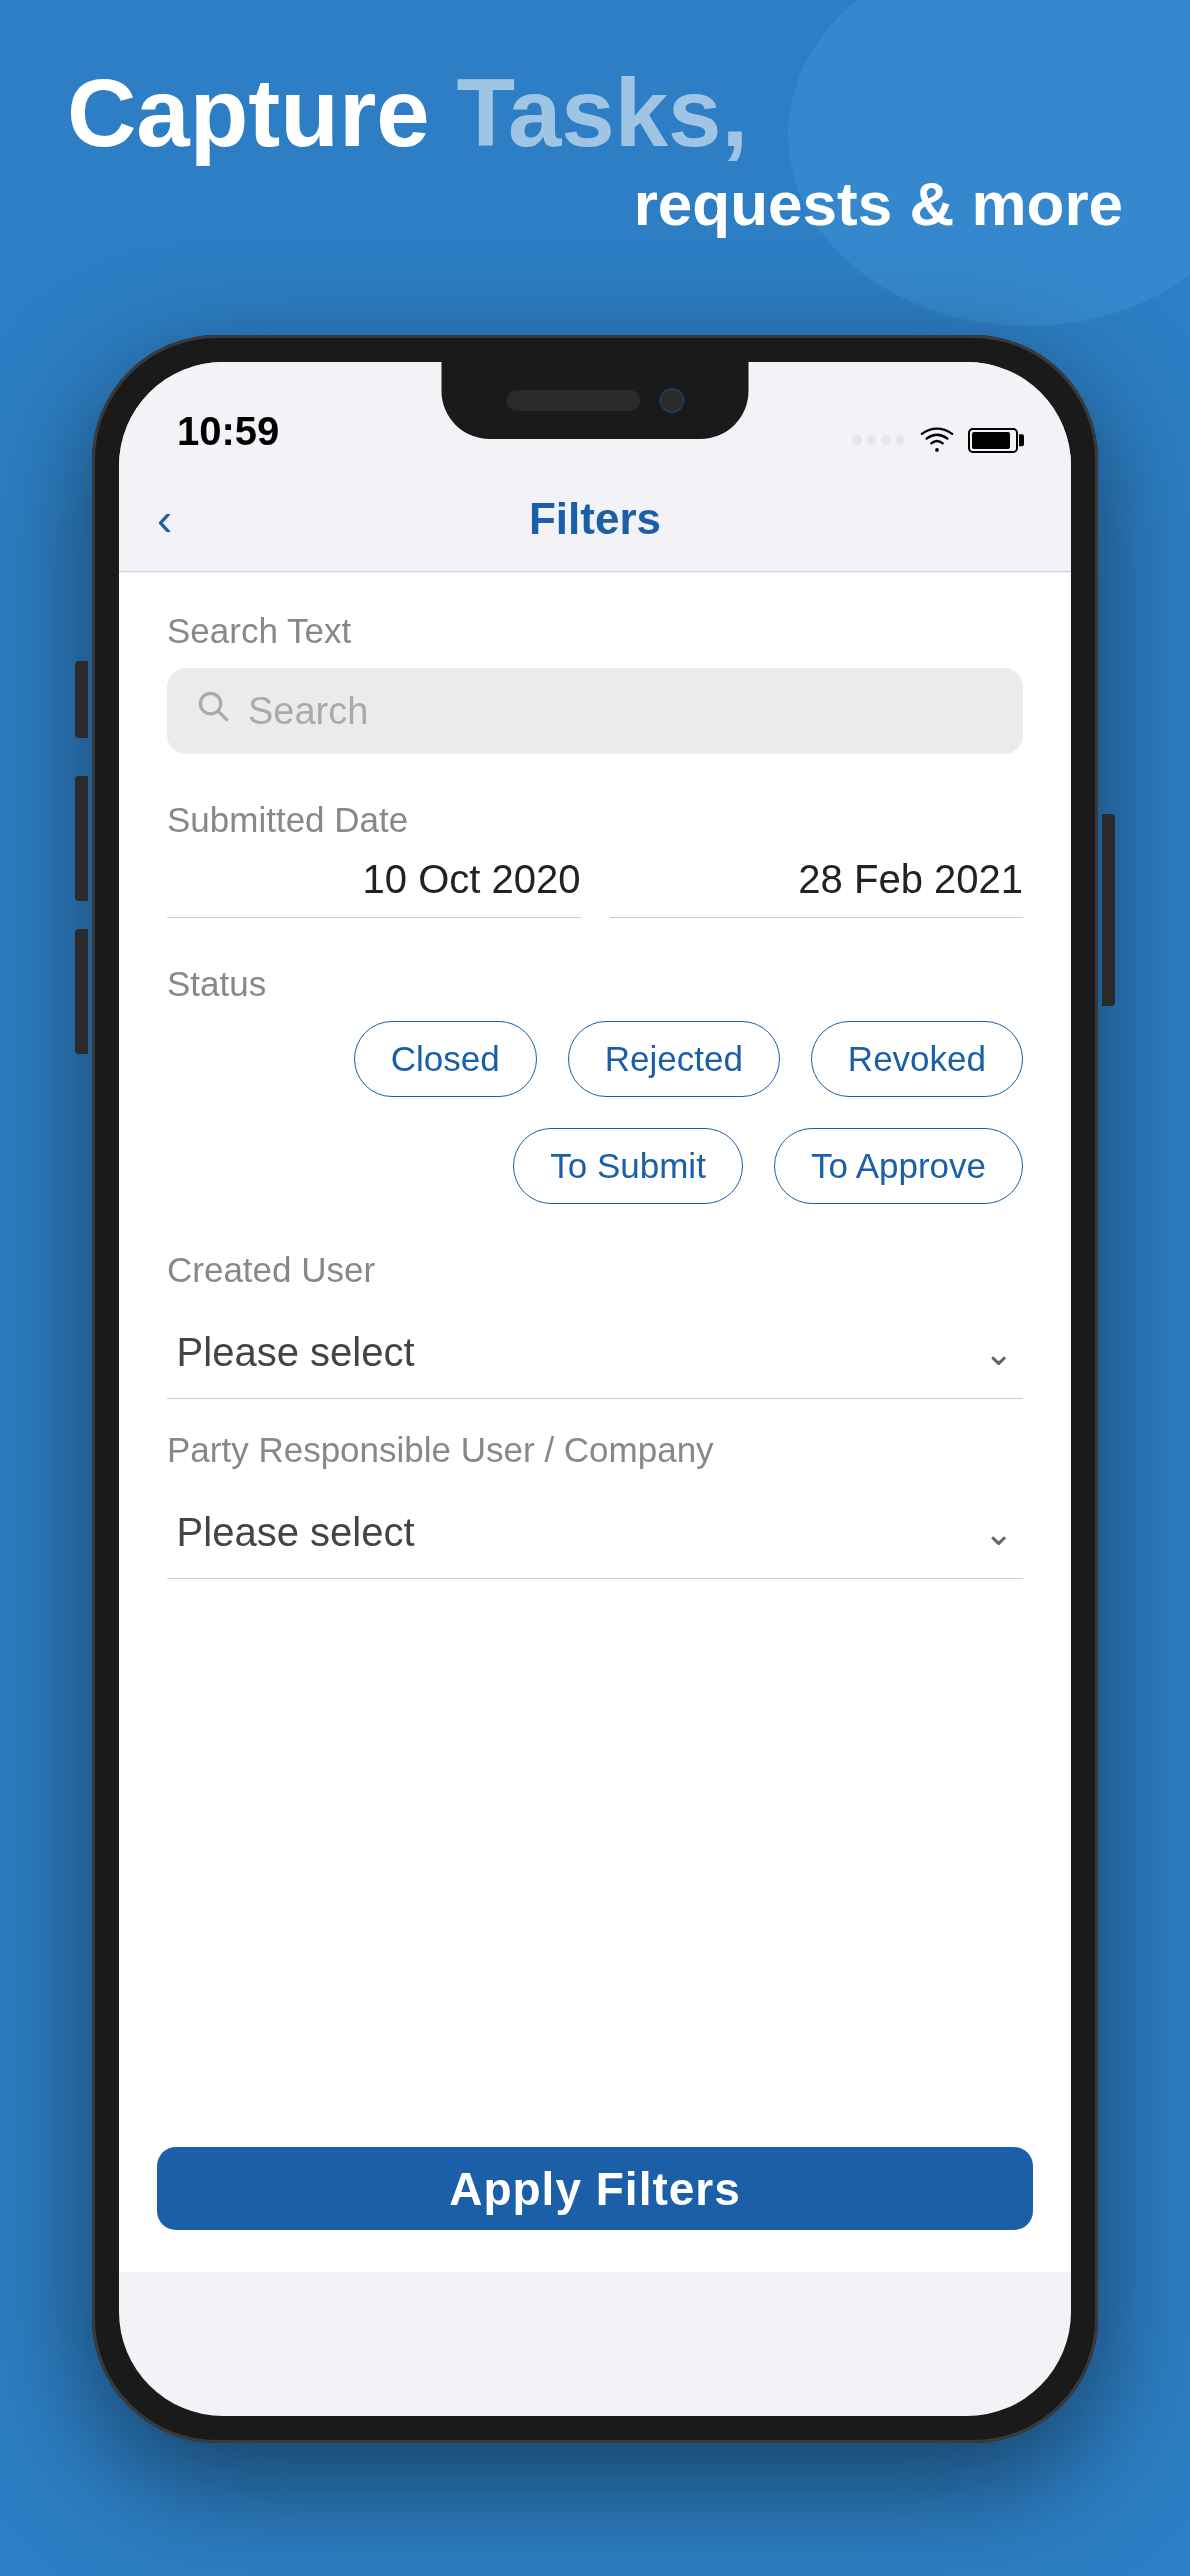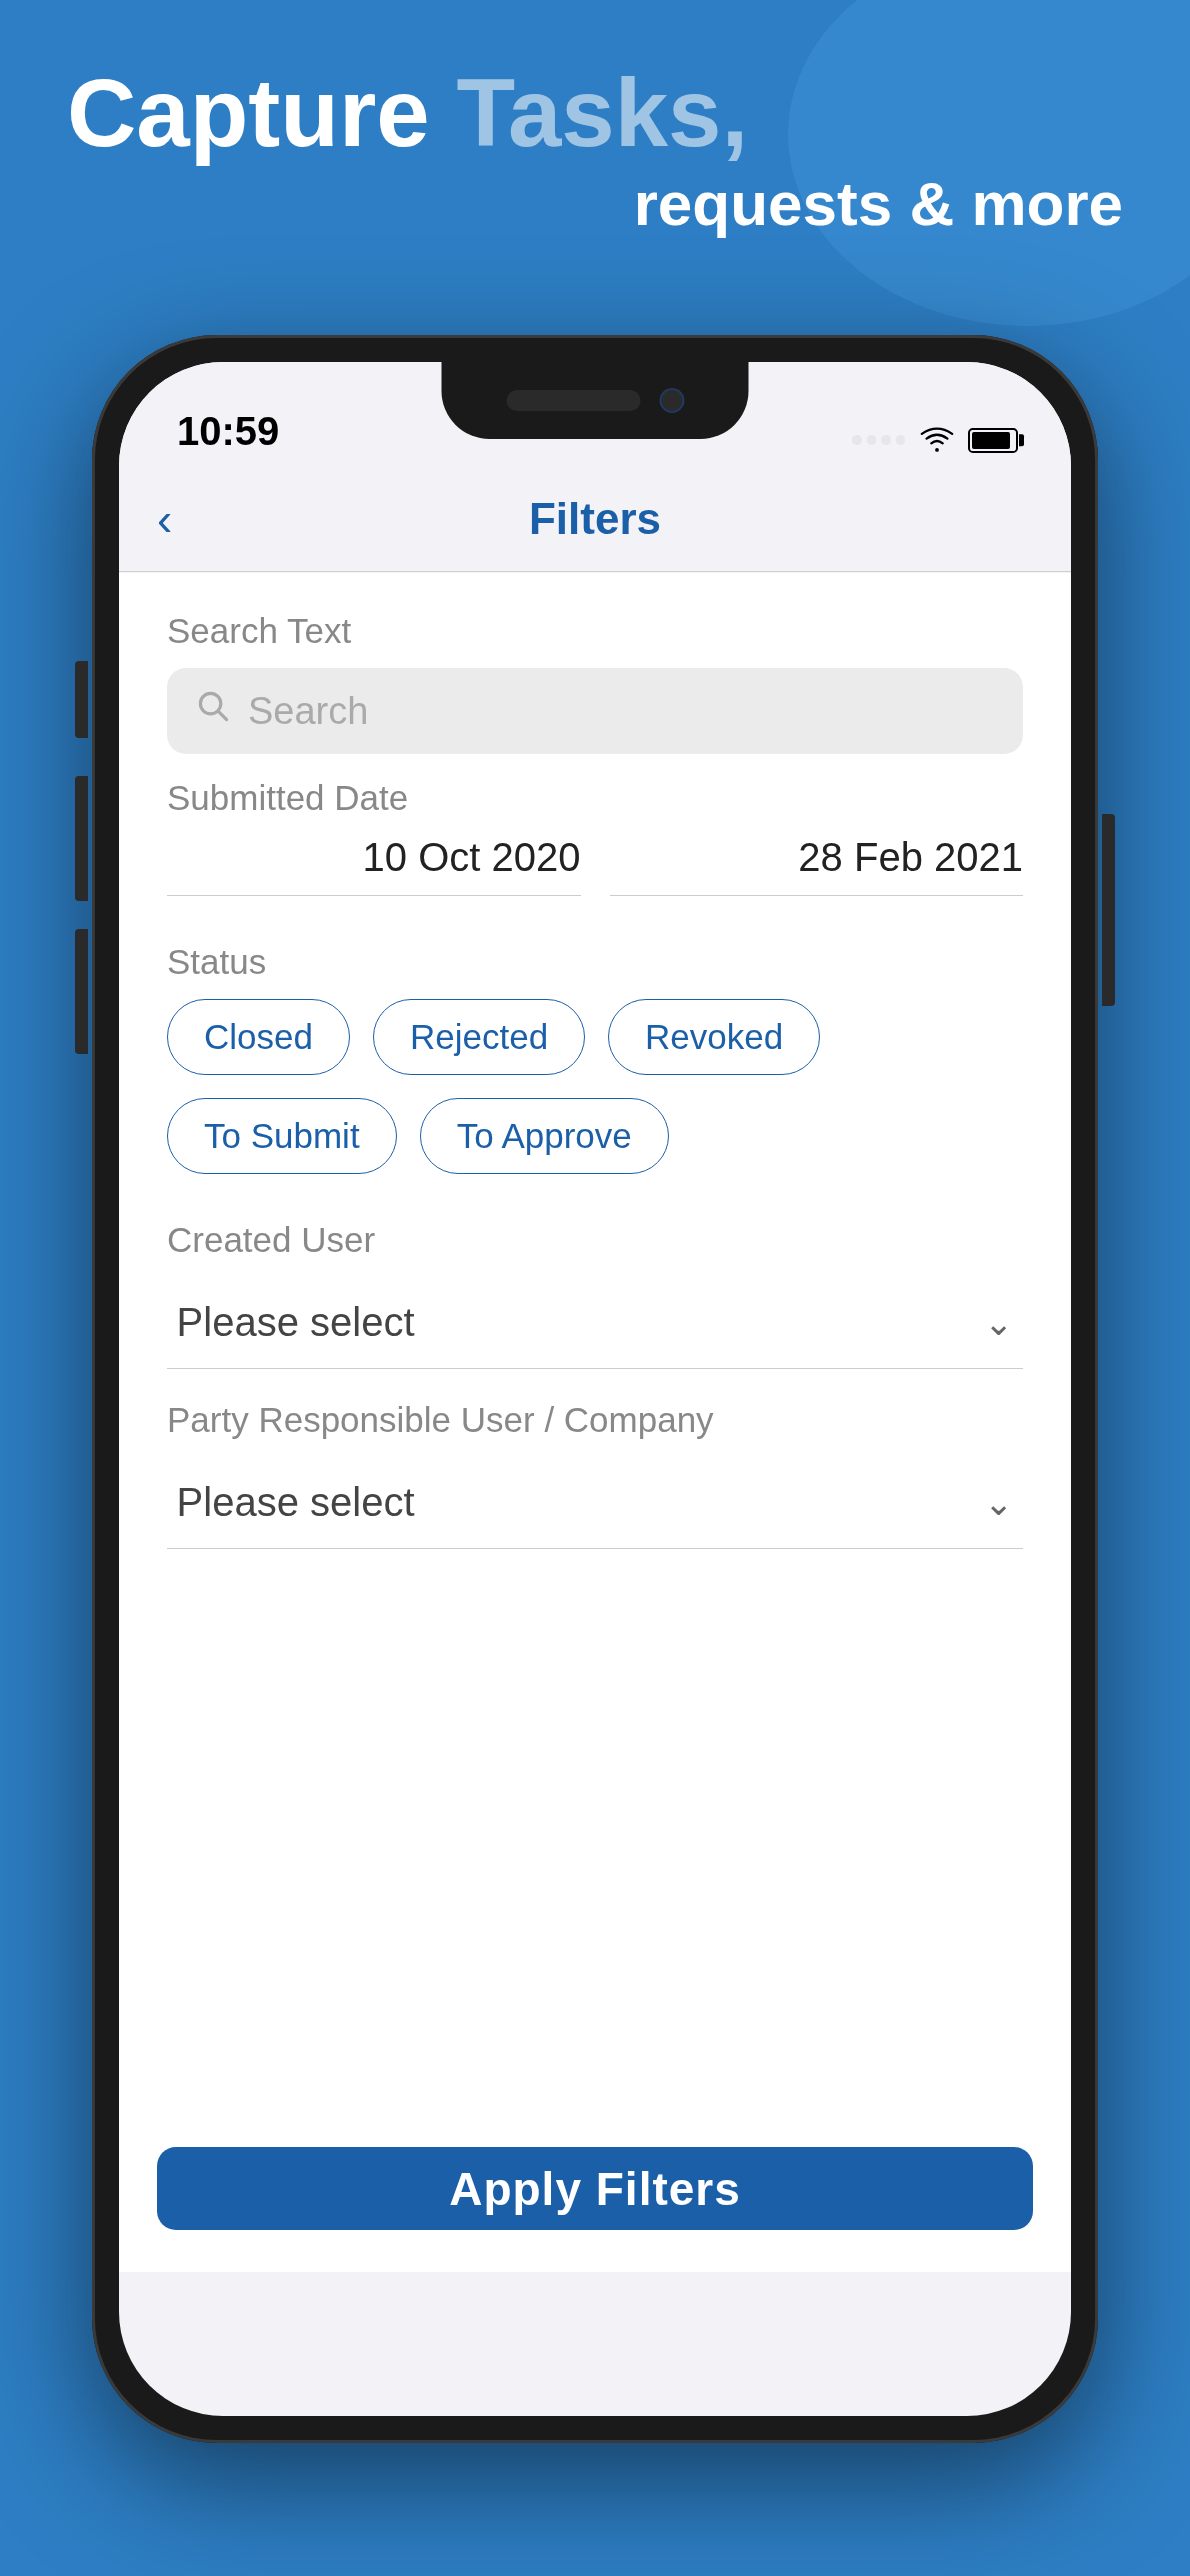--- a/index.html
+++ b/index.html
@@ -287,21 +287,21 @@
     }
 
     
     .search-box {
       background: #ebebeb;
       border-radius: 19px;
       padding: 21px 29px;
       display: flex;
       align-items: center;
       gap: 17px;
-      margin-bottom: 24px;
+      margin-bottom: 46px;
     }
 
     .search-icon-svg {
       color: #aaa;
       font-size: 36px;
       flex-shrink: 0;
     }
 
     .search-placeholder {
       font-size: 38px;
@@ -321,22 +321,23 @@
       padding-bottom: 15.3px;
       font-size: 40px;
       color: #222;
       text-align: right;
     }
 
     
     .status-tags {
       display: flex;
       flex-wrap: wrap;
-      gap: 23px;
+      gap: 31px;
       margin-bottom: 46px;
+      justify-content: flex-end;
     }
 
     .status-tag {
       border: 1.9px solid #1a5fa8;
       border-radius: 48px;
       padding: 17px 36px;
       font-size: 35px;
       color: #1a5fa8;
       font-weight: 500;
       background: #fff;

